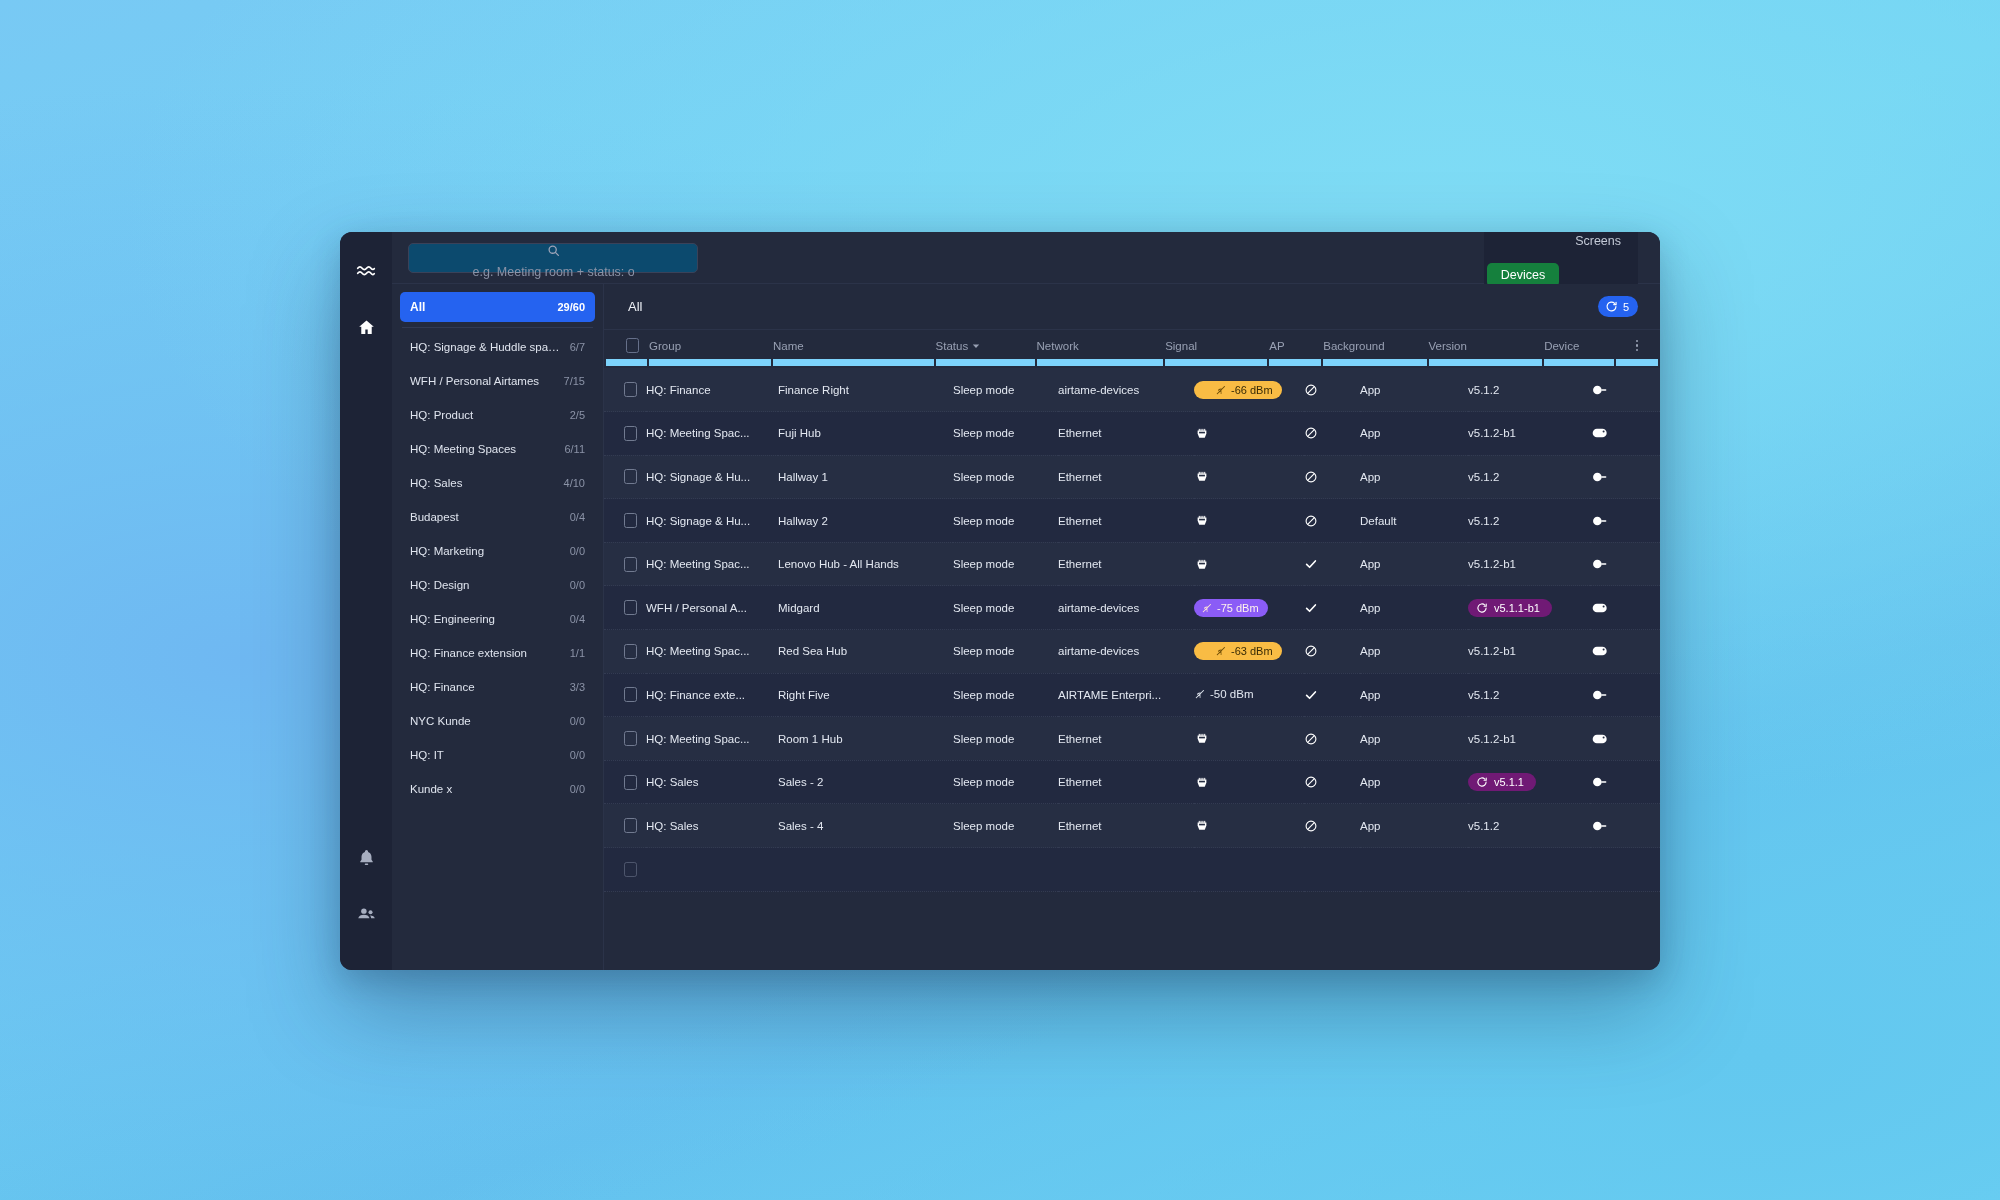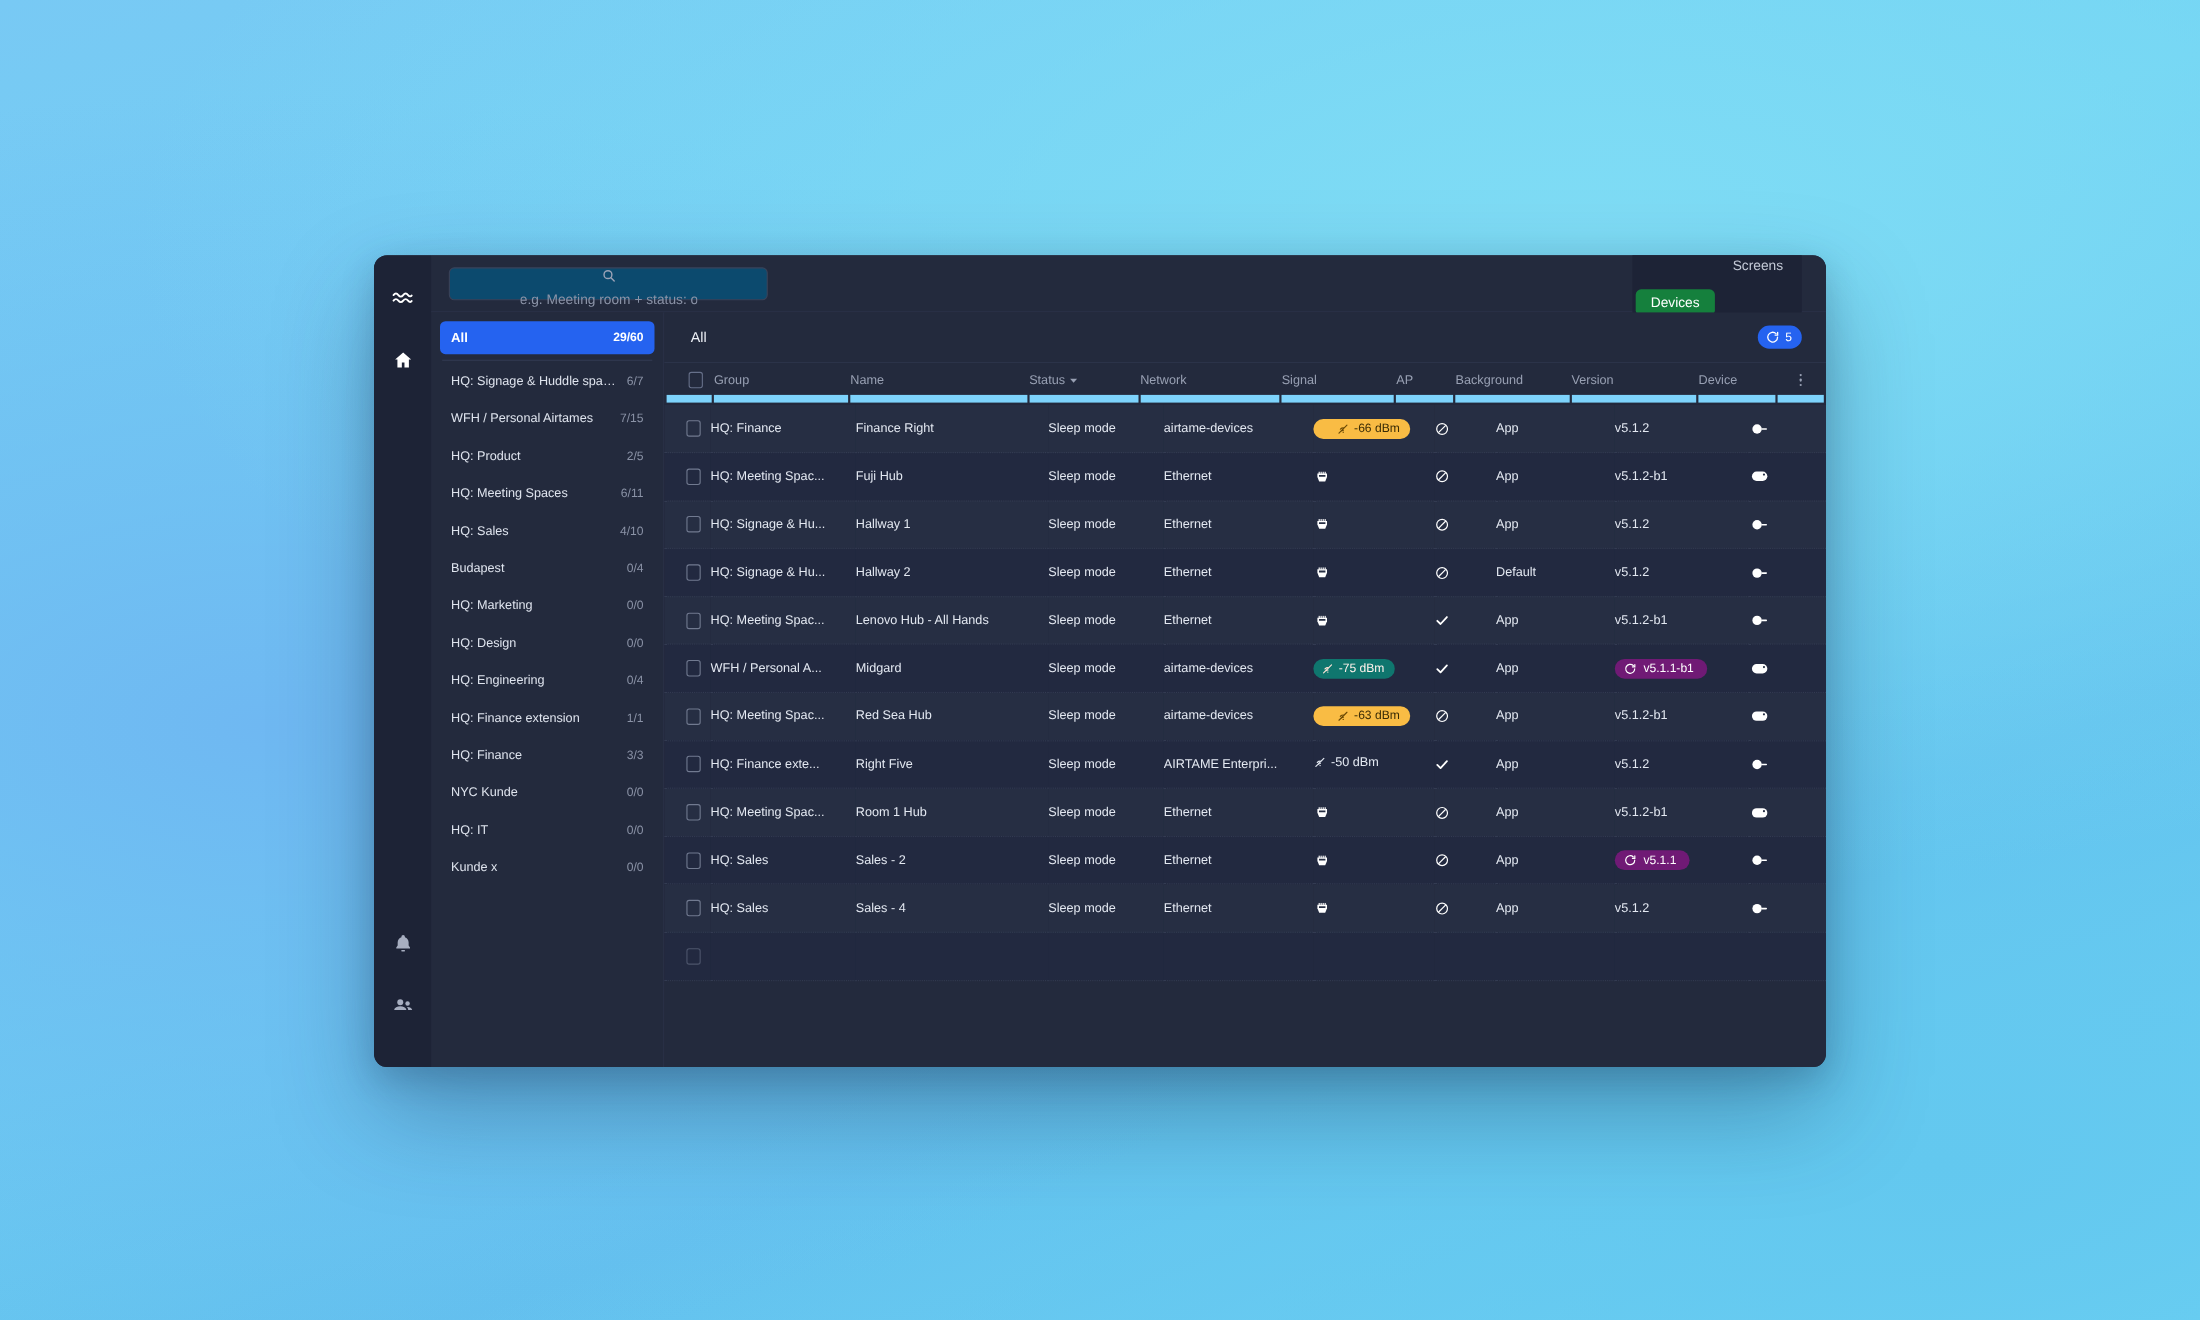--- a/index.html
+++ b/index.html
@@ -237,21 +237,21 @@
 
   
   .signal-badge {
     display: inline-flex; align-items: center; gap: 4px;
     border-radius: 10px;
     padding: 3px 9px 3px 7px;
     font-size: 11px;
     white-space: nowrap;
   }
   .signal-badge.amber  { background: #f9bc44; color: #3a2c06; padding-left: 21px; }
-  .signal-badge.orange { background: #0f766e; color: #fff3ec; }
+  .signal-badge.orange { background: #8b5cf6; color: #fff3ec; }
   .signal-plain { display: inline-flex; align-items: center; gap: 4px; font-size: 11.5px; color: #e3e8f1; }
 
   
   .version-pill {
     display: inline-flex; align-items: center; gap: 6px;
     background: #701a75;
     border-radius: 11px;
     padding: 3px 12px 3px 8px;
     font-size: 11px;
     color: #fff;

